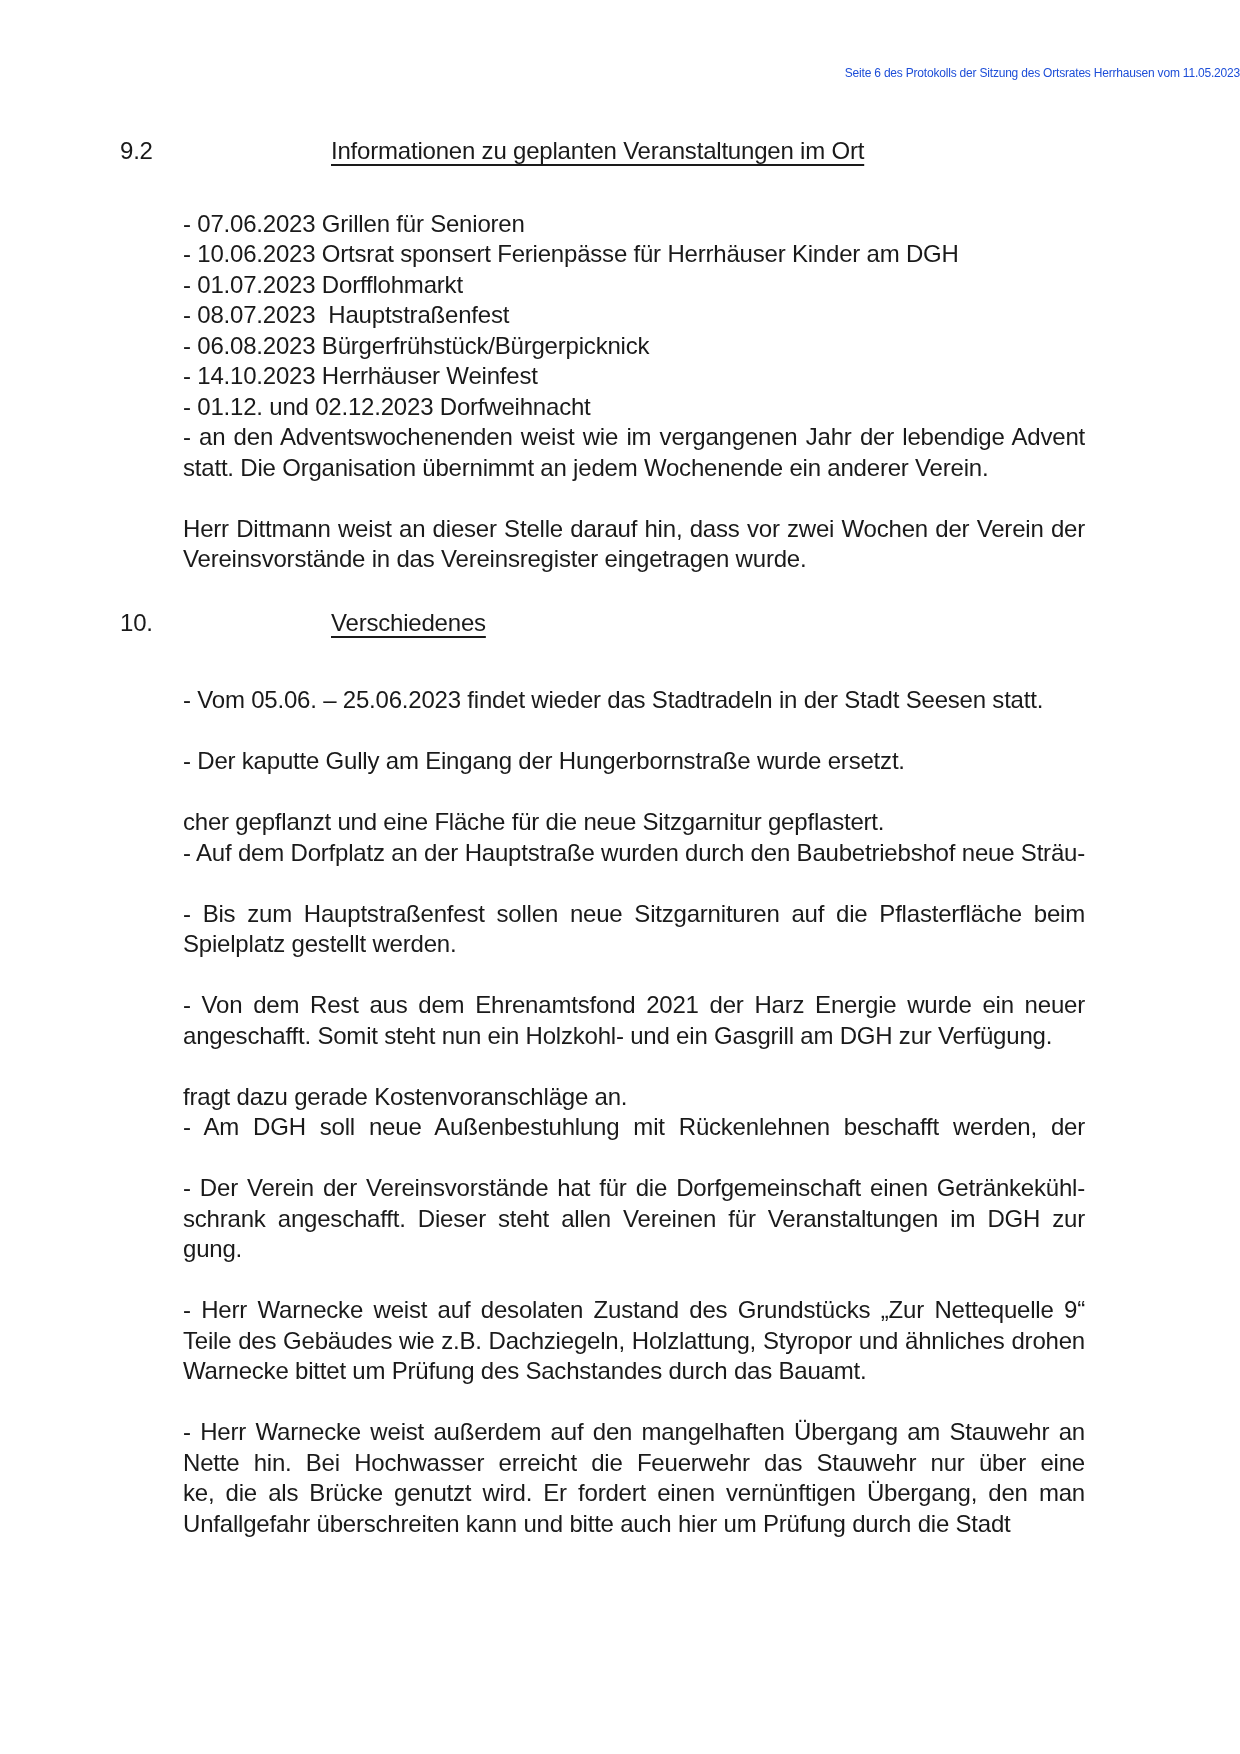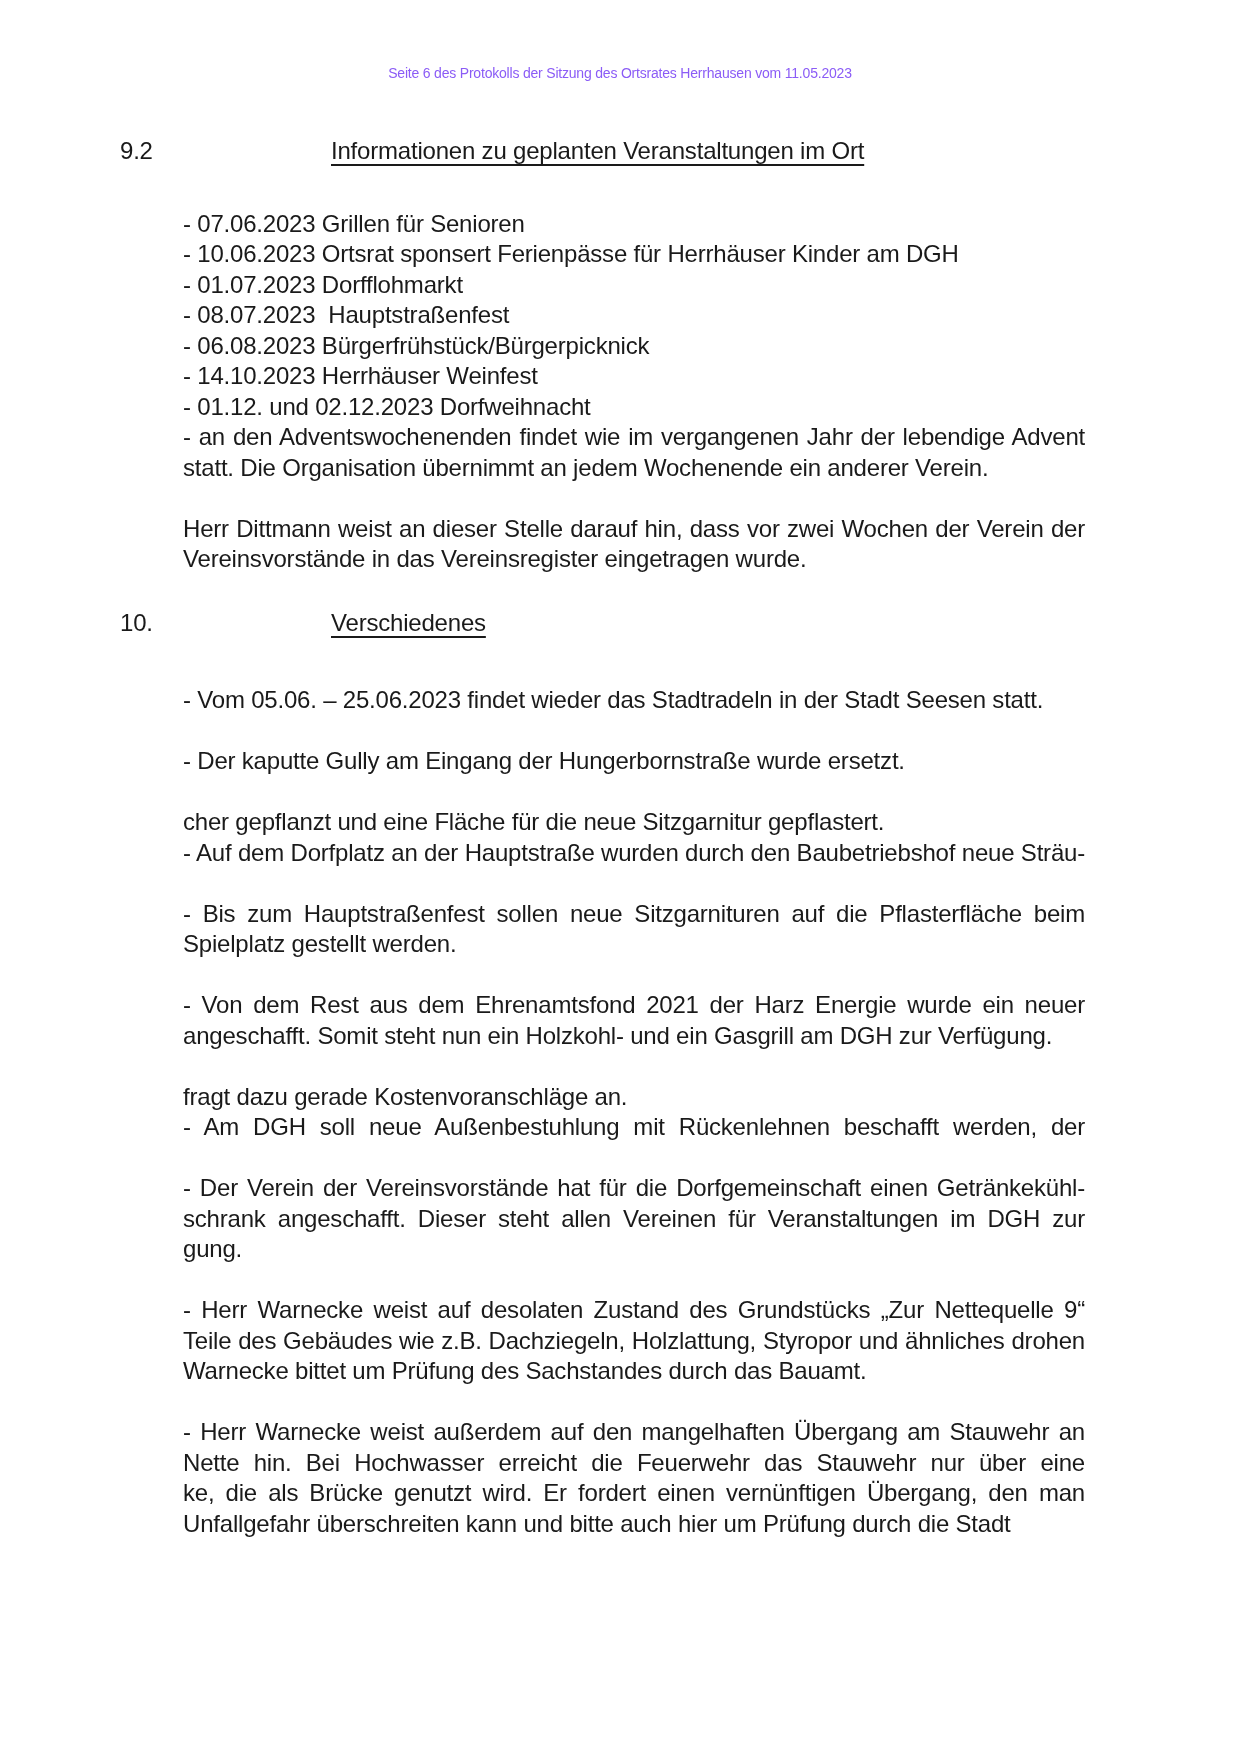--- a/index.html
+++ b/index.html
@@ -15,25 +15,25 @@
     background: #ffffff;
     color: #1a1a1a;
     font-family: "Liberation Sans", sans-serif;
     overflow: hidden;
   }
   .doc-header {
     position: absolute;
     top: 63px;
     left: 0;
     right: 0;
-    text-align: center;
-    font-size: 14px;
+    text-align: right;
+    font-size: 12px;
     line-height: 20px;
     letter-spacing: -0.2px;
-    color: #8b5cf6;
+    color: #1d4ed8;
   }
   .content {
     position: absolute;
     left: 183px;
     top: 136px;
     width: 902px;
     font-size: 24px;
     line-height: 30.5px;
     letter-spacing: -0.2px;
   }
@@ -91,21 +91,21 @@
     </div>
 
     <div class="block list-block">
       <div class="line">- 07.06.2023 Grillen für Senioren</div>
       <div class="line">- 10.06.2023 Ortsrat sponsert Ferienpässe für Herrhäuser Kinder am DGH</div>
       <div class="line">- 01.07.2023 Dorfflohmarkt</div>
       <div class="line">- 08.07.2023  Hauptstraßenfest</div>
       <div class="line">- 06.08.2023 Bürgerfrühstück/Bürgerpicknick</div>
       <div class="line">- 14.10.2023 Herrhäuser Weinfest</div>
       <div class="line">- 01.12. und 02.12.2023 Dorfweihnacht</div>
-      <div class="line j">- an den Adventswochenenden findet wie im vergangenen Jahr der lebendige Advent</div>
+      <div class="line j">- an den Adventswochenenden weist wie im vergangenen Jahr der lebendige Advent</div>
       <div class="line">statt. Die Organisation übernimmt an jedem Wochenende ein anderer Verein.</div>
     </div>
 
     <div class="block dittmann-block">
       <div class="line j">Herr Dittmann weist an dieser Stelle darauf hin, dass vor zwei Wochen der Verein der</div>
       <div class="line">Vereinsvorstände in das Vereinsregister eingetragen wurde.</div>
     </div>
 
     <div class="heading-row heading-row-2">
       <span class="sec-num">10.</span>

